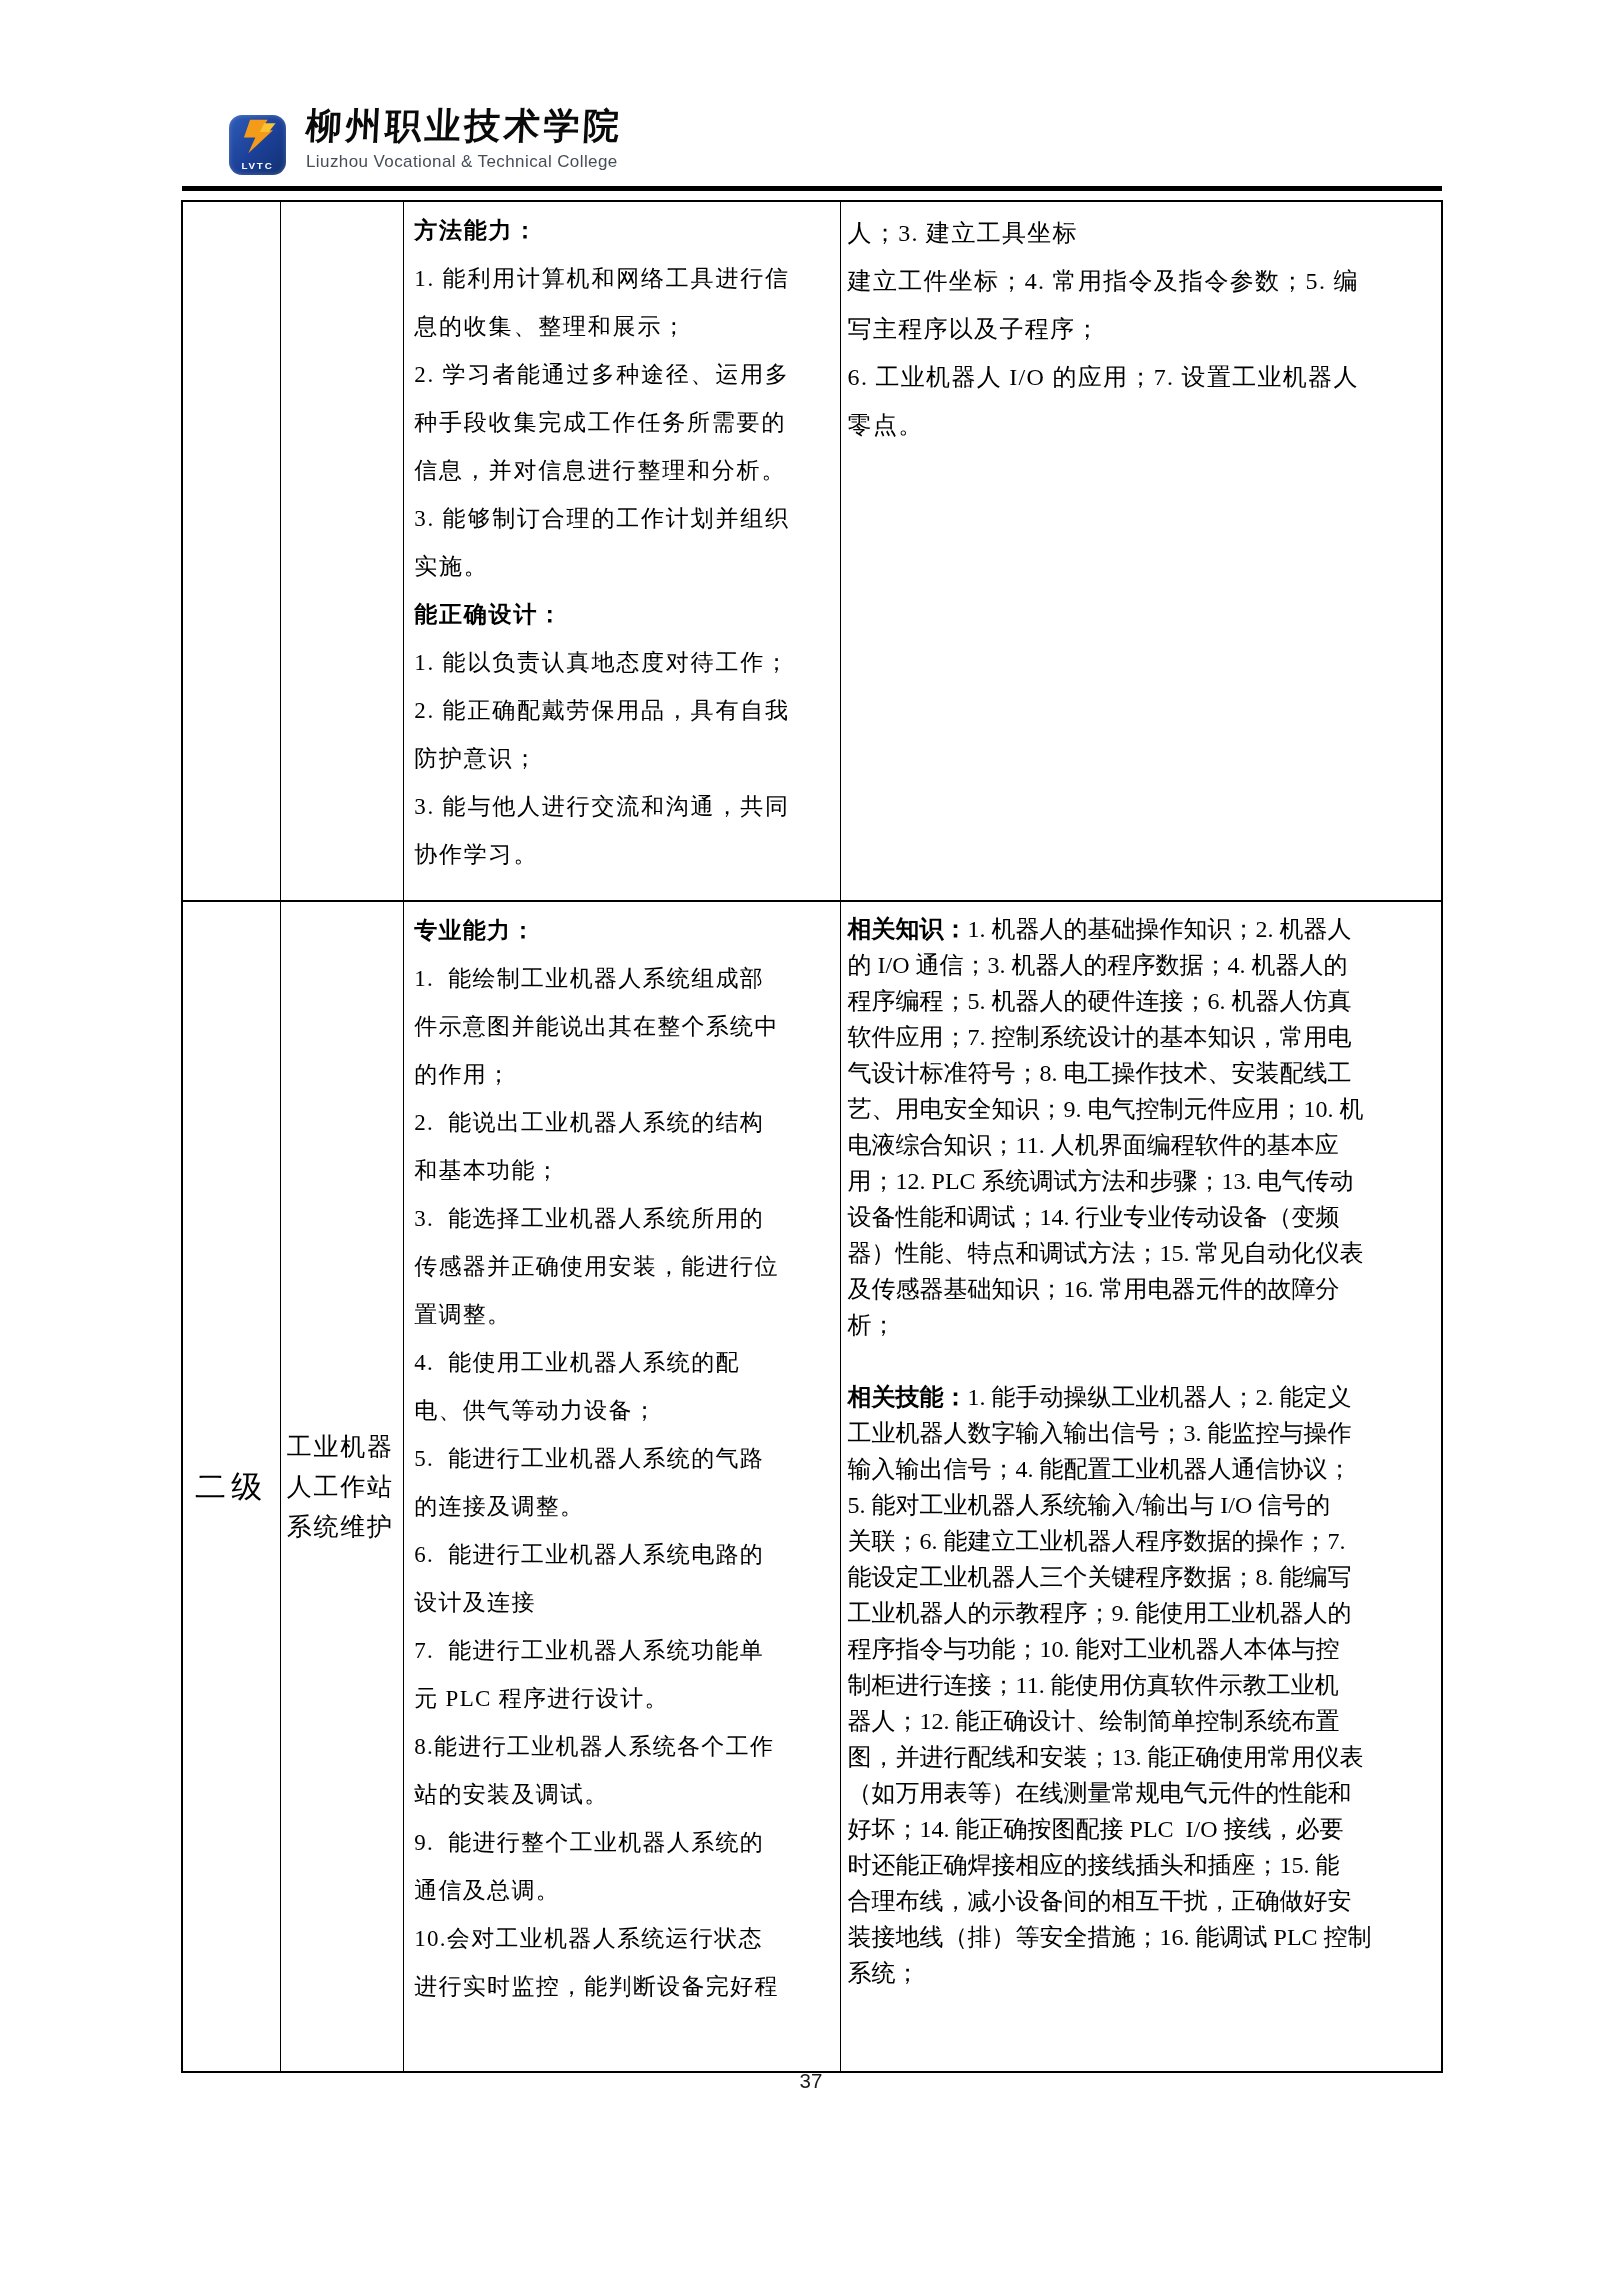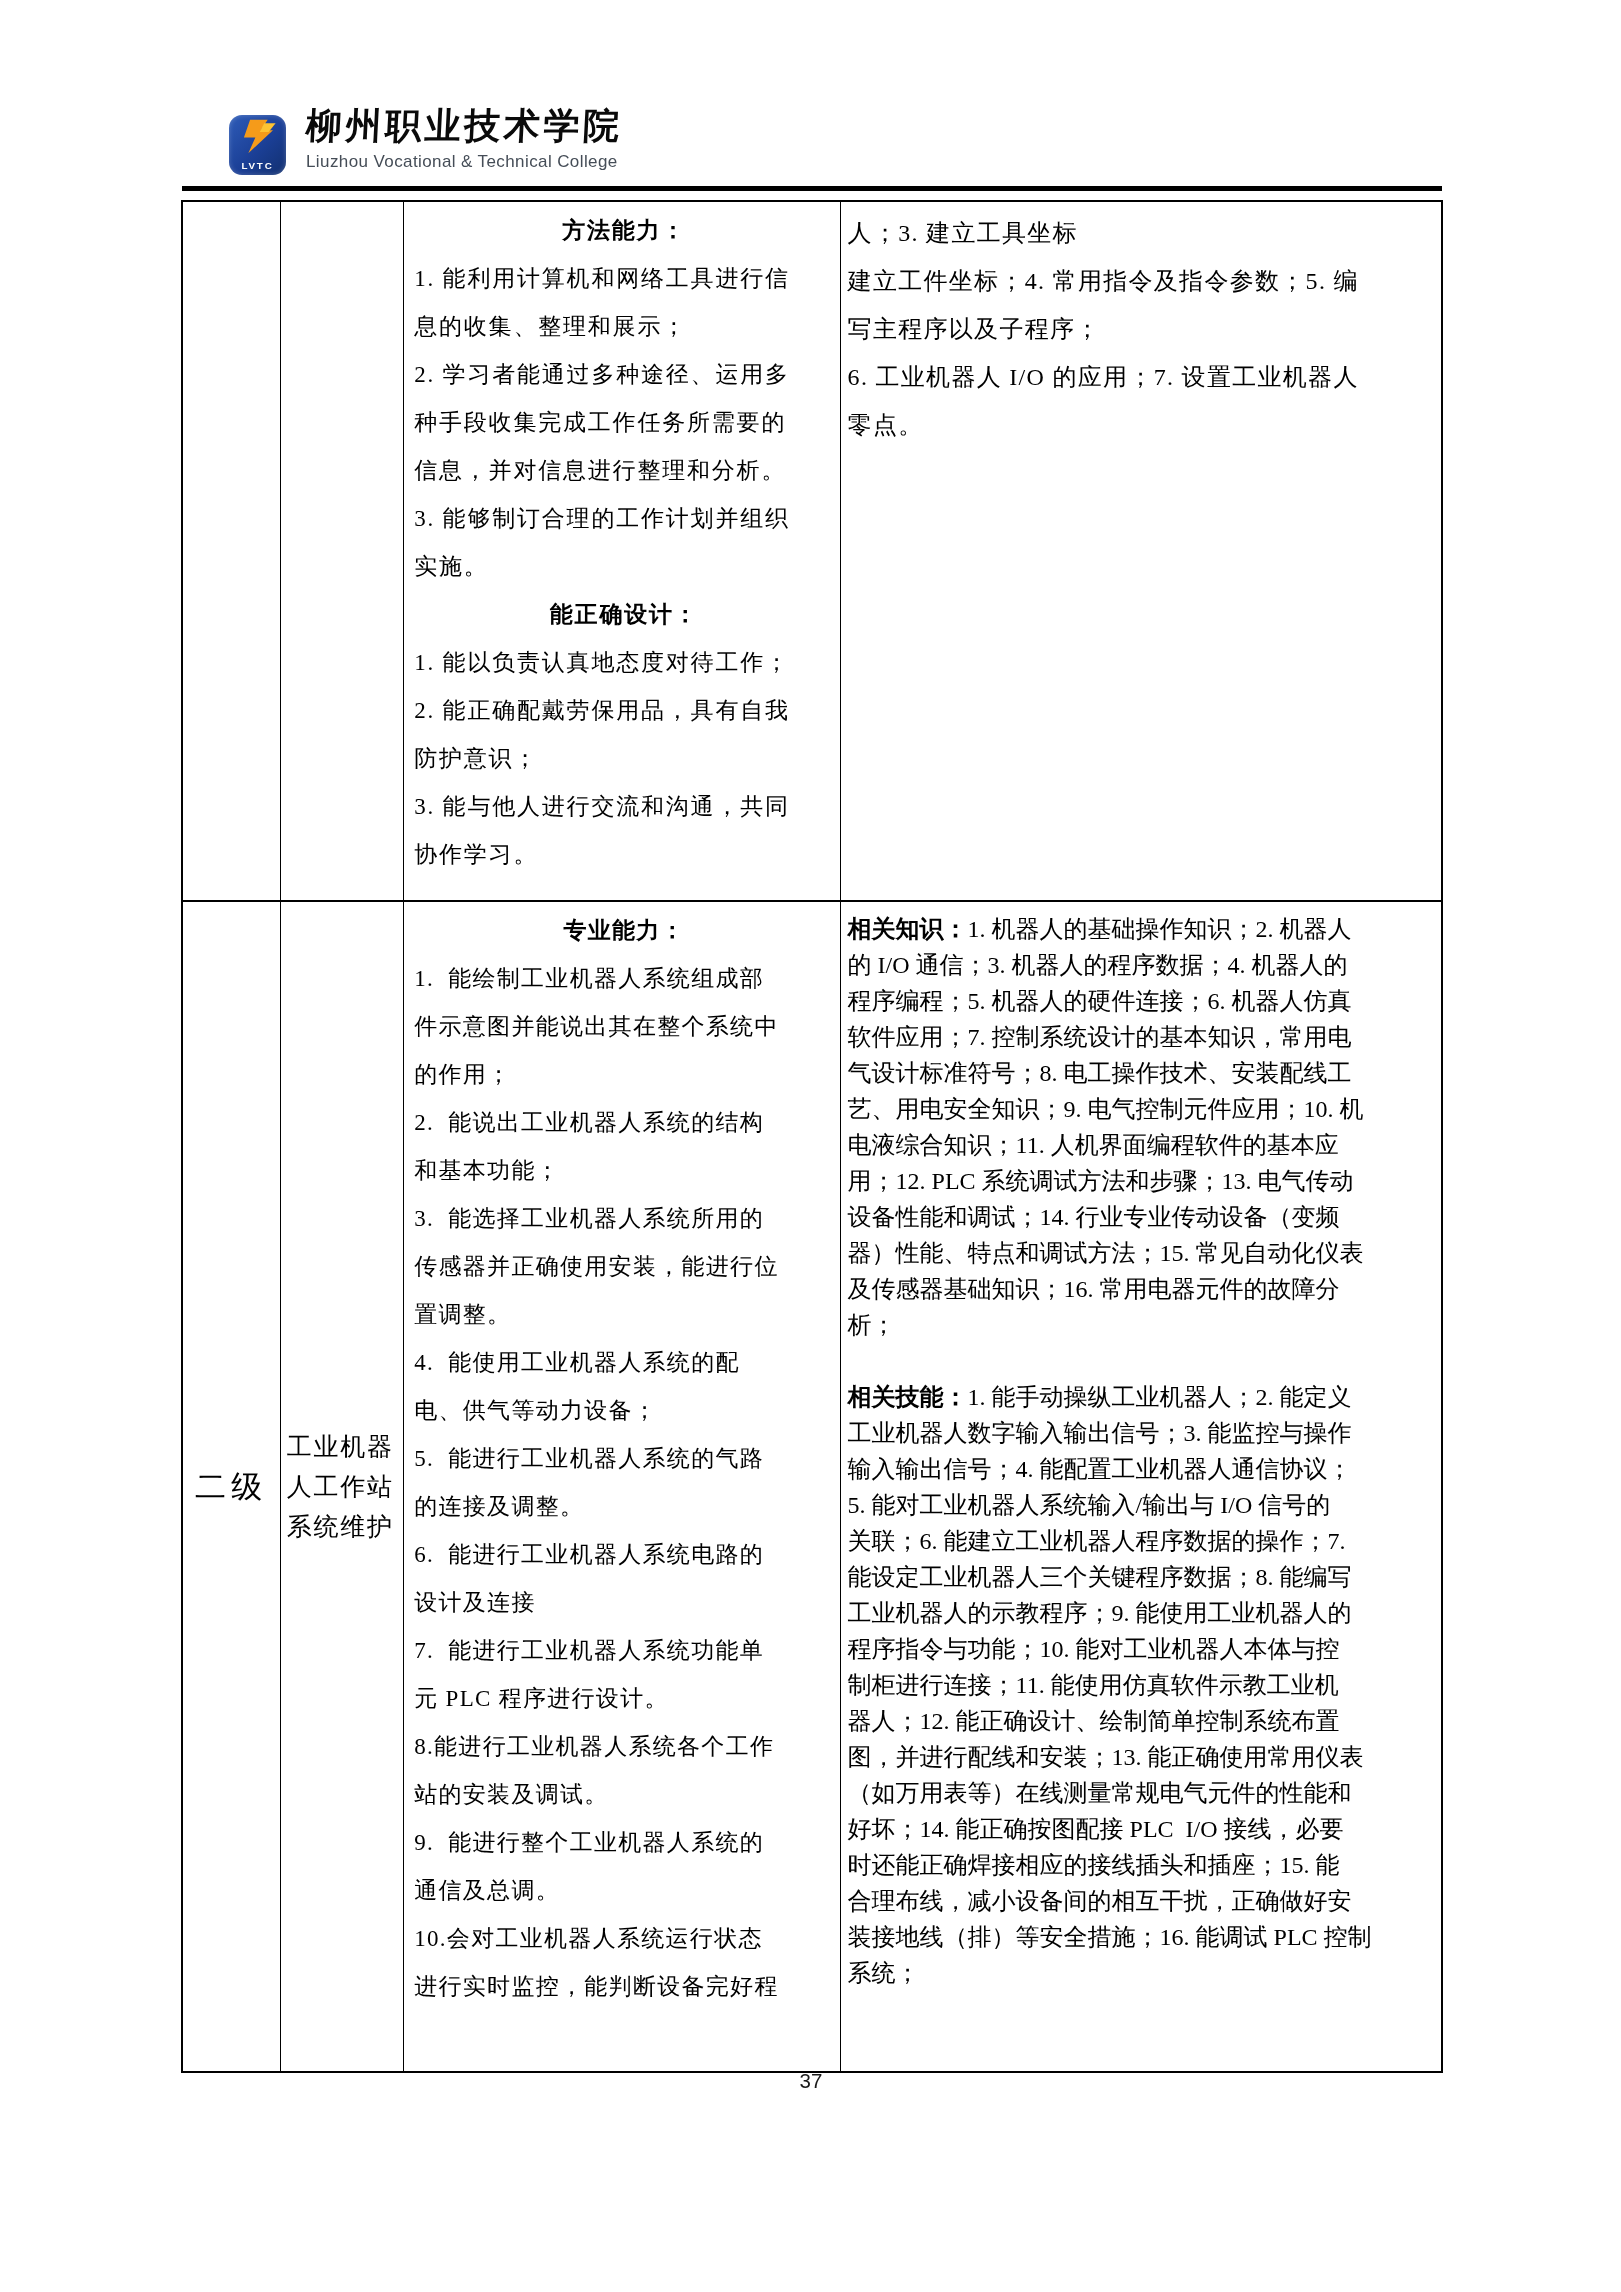--- a/index.html
+++ b/index.html
@@ -59,21 +59,21 @@
     border:1.8px solid #000;
     vertical-align:top;
     overflow:hidden;
     padding:8px;
   }
   .main-table tr.r1 td{border-bottom:2.7px solid #000; height:682px;}
   .main-table tr.r2 td{height:1153px;}
   col.c1{width:98px;} col.c2{width:123px;} col.c3{width:437px;} col.c4{width:602px;}
 
   .lines{white-space:pre-wrap;}
-  .blk{display:block; font-weight:700;text-align:center;}
+  .blk{display:block; font-weight:700;}
 
   td.abilities{
     padding:4.5px 5.3px 0 10.7px;
     font-size:23px; line-height:48px; letter-spacing:1.8px;
   }
   td.knowledge1{
     padding:7.1px 5.3px 0 7.1px;
     font-size:24px; line-height:48px; letter-spacing:1.3px;
   }
   td.level2{

